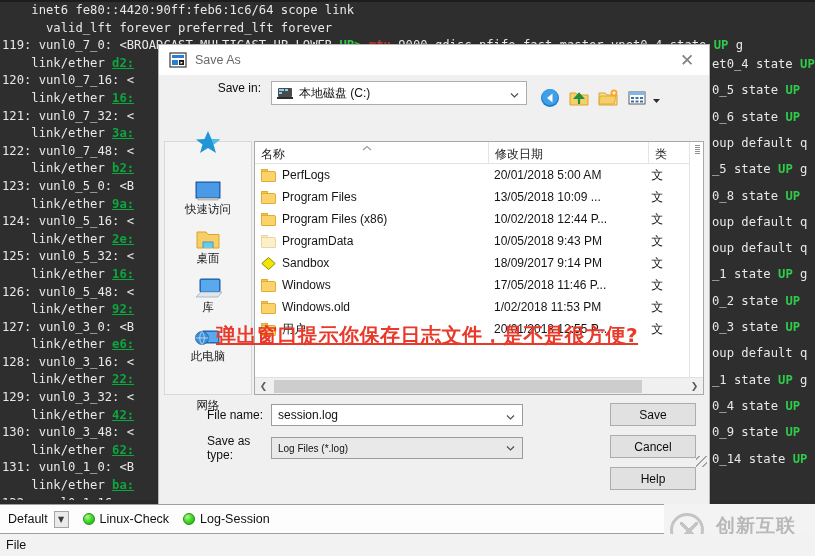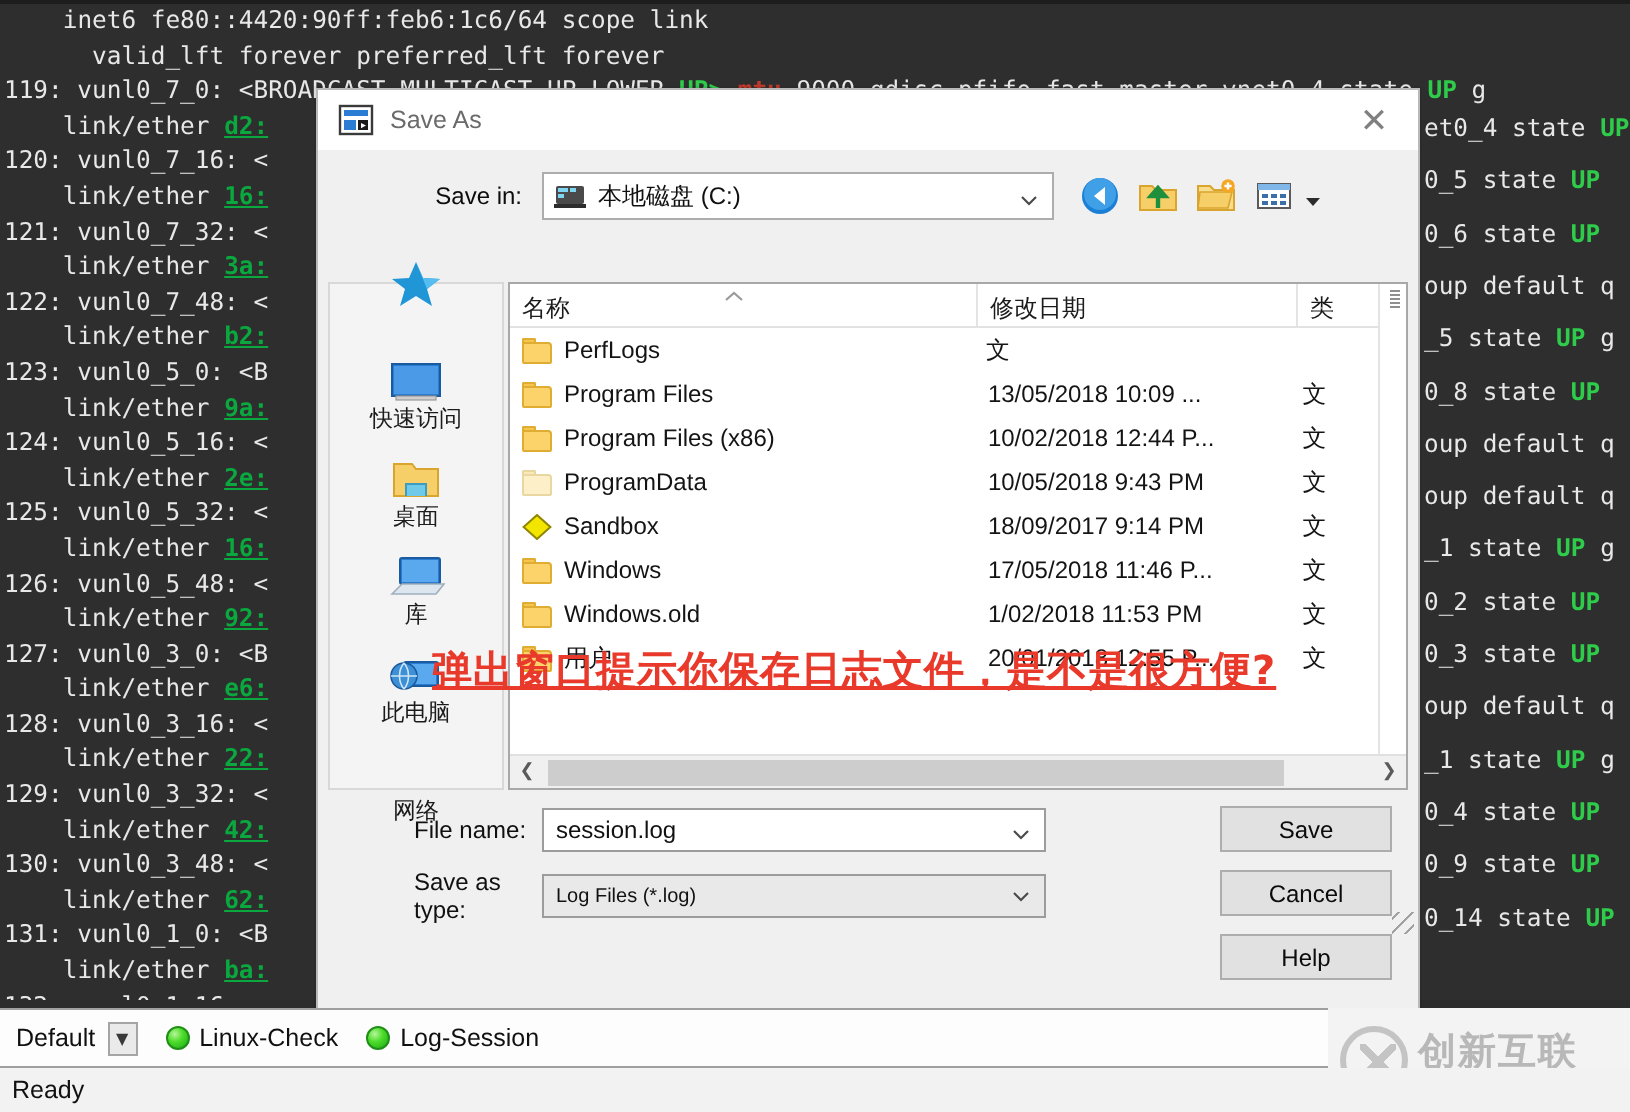--- a/index.html
+++ b/index.html
@@ -54,21 +54,21 @@
     position: absolute; right: 0; top: 0; width: 44px; height: 30px;
     display: flex; align-items: center; justify-content: center;
     color: #808080; font-size: 17px; font-weight: 300; cursor: default;
     font-family: "DejaVu Sans", sans-serif;
   }
 
   .dlg-body { padding: 0; position: relative; height: 388px; }
 
   
   .savein-row {
-    display: flex; align-items: center;
+    display: flex; 
     height: 34px; padding: 0 24px 0 0; margin: 6px 0 3px 0;
   }
   .savein-label {
     width: 112px; text-align: right; padding-right: 10px;
     font-size: 12px; color: #0d0d0d;
   }
   .combo {
     height: 24px; background: #fff; border: 1px solid #adadad;
     display: flex; align-items: center; position: relative;
     font-size: 12px;
@@ -224,21 +224,21 @@
     width: 34px; height: 34px; border-radius: 50%; border: 3px solid #c4c4c4;
     position: relative; flex: none; margin-right: 5px;
   }
   .wm-logo::after {
     content: ""; position: absolute; left: 7px; top: 6px;
     width: 18px; height: 18px;
     background:
       linear-gradient(45deg, transparent 43%, #c4c4c4 43% 57%, transparent 57%),
       linear-gradient(-45deg, transparent 43%, #c4c4c4 43% 57%, transparent 57%);
   }
-  .wm-txt { display: flex; flex-direction: column; }
+  .wm-txt { display: flex; flex-direction: column; align-items: center; }
   .wm-cn { font-size: 19px; font-weight: bold; color: #b8b8b8; letter-spacing: 1px;
            font-family: "DejaVu Sans", sans-serif; }
   .wm-en { font-size: 6.5px; color: #c4c4c4; letter-spacing: 1.3px; margin-top: 1px;
            font-family: "DejaVu Sans", sans-serif; }
 </style>
 </head>
 <body>
 
 <div id="app">
 
@@ -394,20 +394,21 @@
         </div>
         <div class="filelist" id="filelist">
             <div class="frow">
               <div class="fn">
                 <span class="folder-ico">
                   <span class="fold-tab"></span>
                   <span class="fold-body"></span>
                 </span>
                 <span>PerfLogs</span>
               </div>
+              <div class="fdate">20/01/2018 5:00 AM</div>
               <div class="ftype">文</div>
             </div>
             <div class="frow">
               <div class="fn">
                 <span class="folder-ico">
                   <span class="fold-tab"></span>
                   <span class="fold-body"></span>
                 </span>
                 <span>Program Files</span>
               </div>
@@ -551,16 +552,16 @@
 
   <div class="watermark">
     <div class="wm-logo"></div>
     <div class="wm-txt">
       <div class="wm-cn">创新互联</div>
       <div class="wm-en">CHUANG XIN HU LIAN</div>
     </div>
   </div>
 
   <div class="statusbar">
-    <span>Ready</span>
+    <span>File</span>
   </div>
 
 </div>
 
 </body></html>

